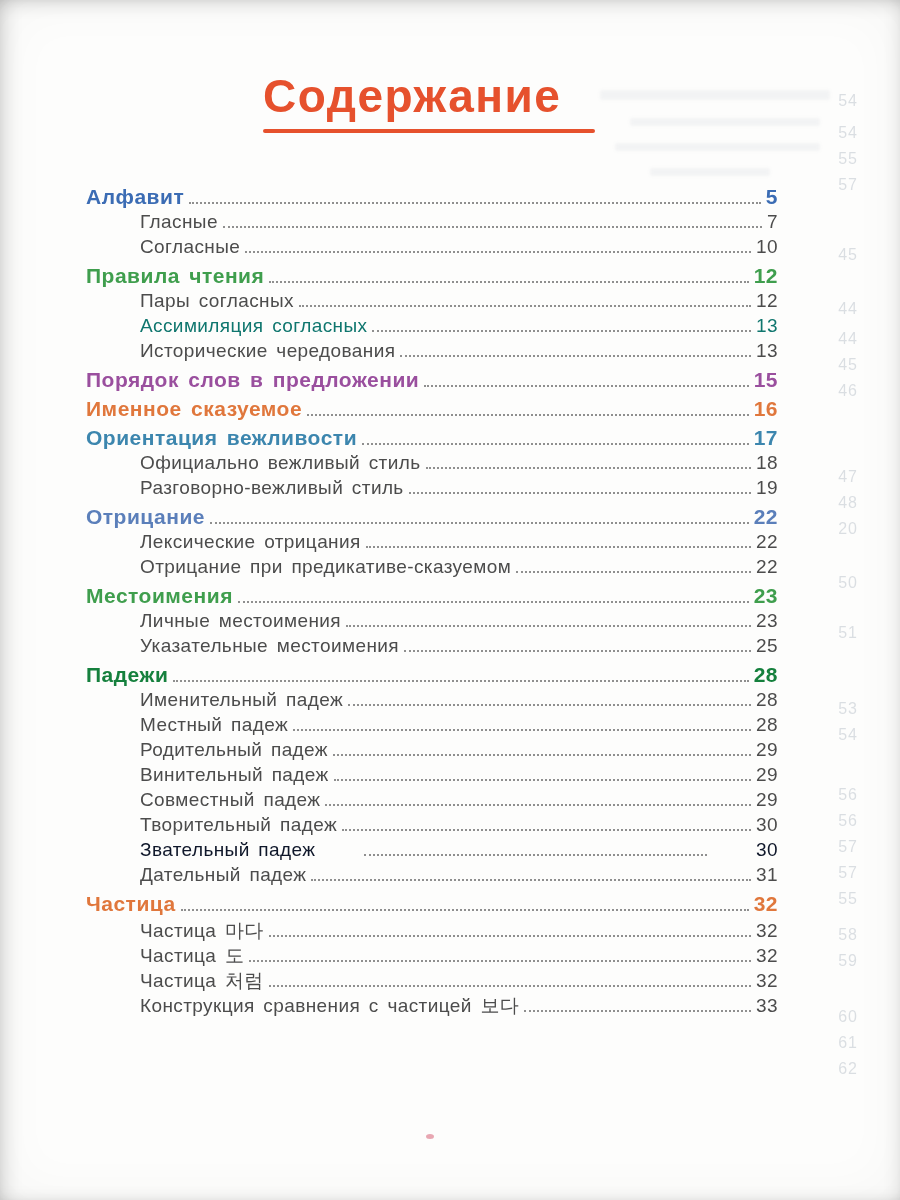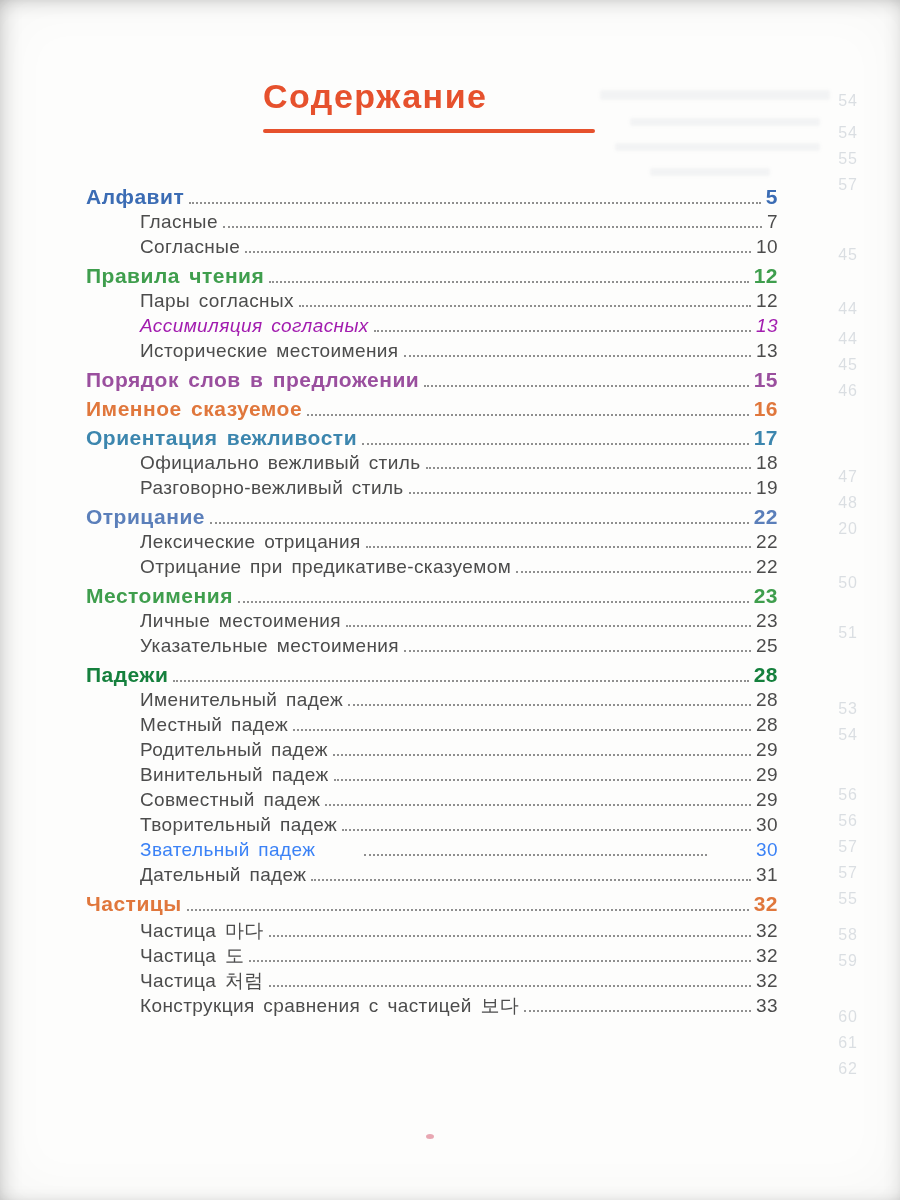--- a/index.html
+++ b/index.html
@@ -21,21 +21,21 @@
       inset 0 16px 20px -16px rgba(0,0,0,0.20),
       inset 0 -14px 18px -16px rgba(0,0,0,0.12);
   }
   .content {
     position: absolute;
     left: 86px;
     top: 70px;
     width: 692px;
   }
   .title {
-    font-size: 34px;
+    font-size: 46px;
     font-weight: bold;
     letter-spacing: 1.5px;
     margin-left: 177px;
     line-height: 52px;
   }
   .title-underline {
     height: 4px;
     width: 332px;
     margin: 7px 0 0 177px;
     border-radius: 2px;
@@ -163,27 +163,27 @@
         <div class="row heading" style="color: rgb(63, 158, 77);">
           <span class="lbl">Правила чтения</span>
           <span class="leader" style="border-bottom-color: rgb(143, 143, 143);"></span>
           <span class="pg">12</span>
         </div>
         <div class="row item" style="color: rgb(76, 76, 76);">
           <span class="lbl">Пары согласных</span>
           <span class="leader" style="border-bottom-color: rgb(143, 143, 143);"></span>
           <span class="pg">12</span>
         </div>
-        <div class="row item" style="color: #a21caf; font-style: italic;">
+        <div class="row item" style="color: #0f766e;">
           <span class="lbl">Ассимиляция согласных</span>
           <span class="leader" style="border-bottom-color: rgb(143, 143, 143);"></span>
           <span class="pg">13</span>
         </div>
         <div class="row item" style="color: rgb(76, 76, 76);">
-          <span class="lbl">Исторические местоимения</span>
+          <span class="lbl">Исторические чередования</span>
           <span class="leader" style="border-bottom-color: rgb(143, 143, 143);"></span>
           <span class="pg">13</span>
         </div>
         <div class="row heading" style="color: rgb(154, 79, 158);">
           <span class="lbl">Порядок слов в предложении</span>
           <span class="leader" style="border-bottom-color: rgb(143, 143, 143);"></span>
           <span class="pg">15</span>
         </div>
         <div class="row heading" style="color: rgb(224, 119, 60);">
           <span class="lbl">Именное сказуемое</span>
@@ -263,32 +263,32 @@
         <div class="row item" style="color: rgb(76, 76, 76);">
           <span class="lbl">Совместный падеж</span>
           <span class="leader" style="border-bottom-color: rgb(143, 143, 143);"></span>
           <span class="pg">29</span>
         </div>
         <div class="row item" style="color: rgb(76, 76, 76);">
           <span class="lbl">Творительный падеж</span>
           <span class="leader" style="border-bottom-color: rgb(143, 143, 143);"></span>
           <span class="pg">30</span>
         </div>
-        <div class="row item" style="color: #3b82f6; gap: 44px;">
+        <div class="row item" style="color: #0f172a; gap: 44px;">
           <span class="lbl">Звательный падеж</span>
           <span class="leader" style="border-bottom-color: rgb(143, 143, 143);"></span>
           <span class="pg">30</span>
         </div>
         <div class="row item" style="color: rgb(76, 76, 76);">
           <span class="lbl">Дательный падеж</span>
           <span class="leader" style="border-bottom-color: rgb(143, 143, 143);"></span>
           <span class="pg">31</span>
         </div>
         <div class="row heading" style="color: rgb(224, 119, 60);">
-          <span class="lbl">Частицы</span>
+          <span class="lbl">Частица</span>
           <span class="leader" style="border-bottom-color: rgb(143, 143, 143);"></span>
           <span class="pg">32</span>
         </div>
         <div class="row item" style="color: rgb(76, 76, 76);">
           <span class="lbl">Частица 마다</span>
           <span class="leader" style="border-bottom-color: rgb(143, 143, 143);"></span>
           <span class="pg">32</span>
         </div>
         <div class="row item" style="color: rgb(76, 76, 76);">
           <span class="lbl">Частица 도</span>

